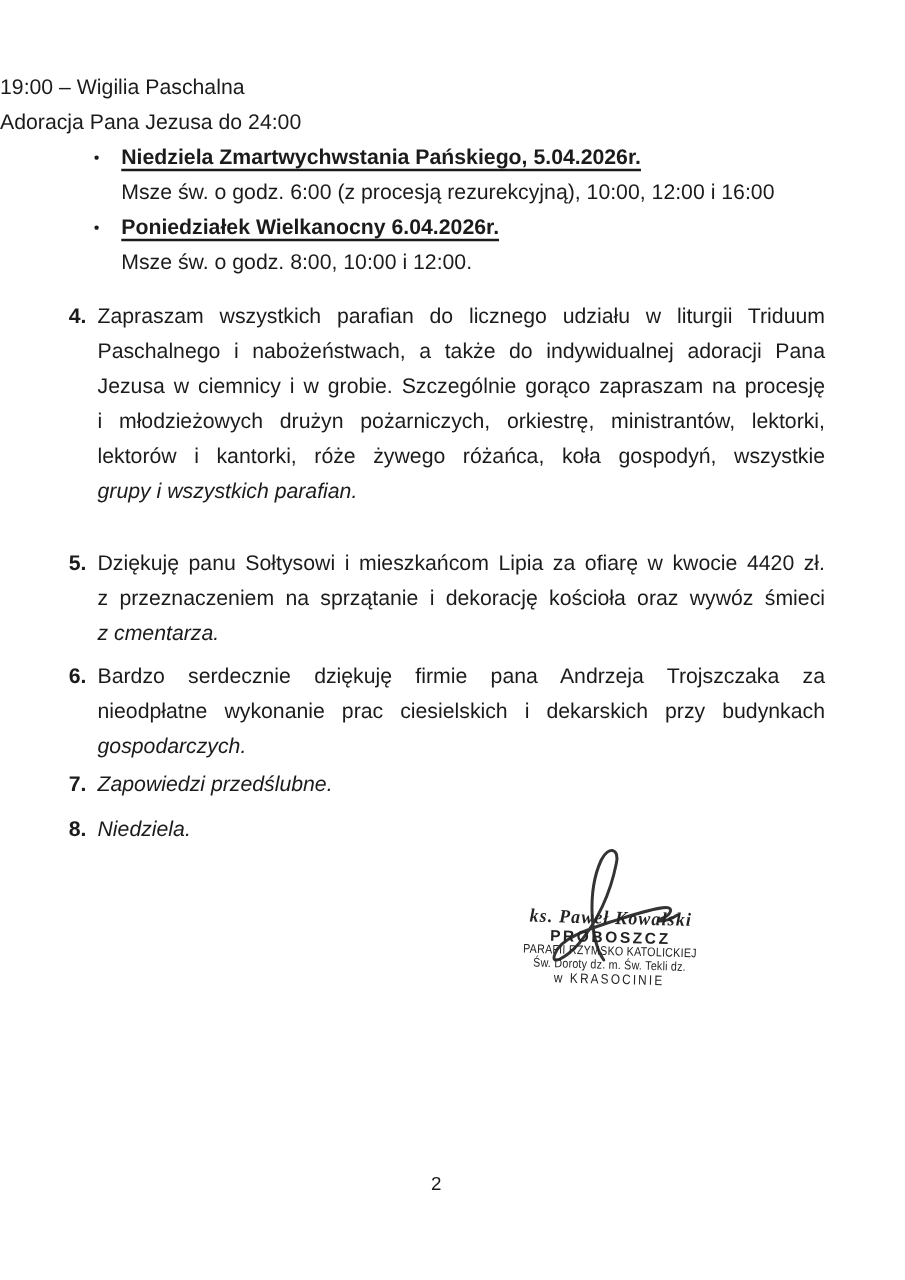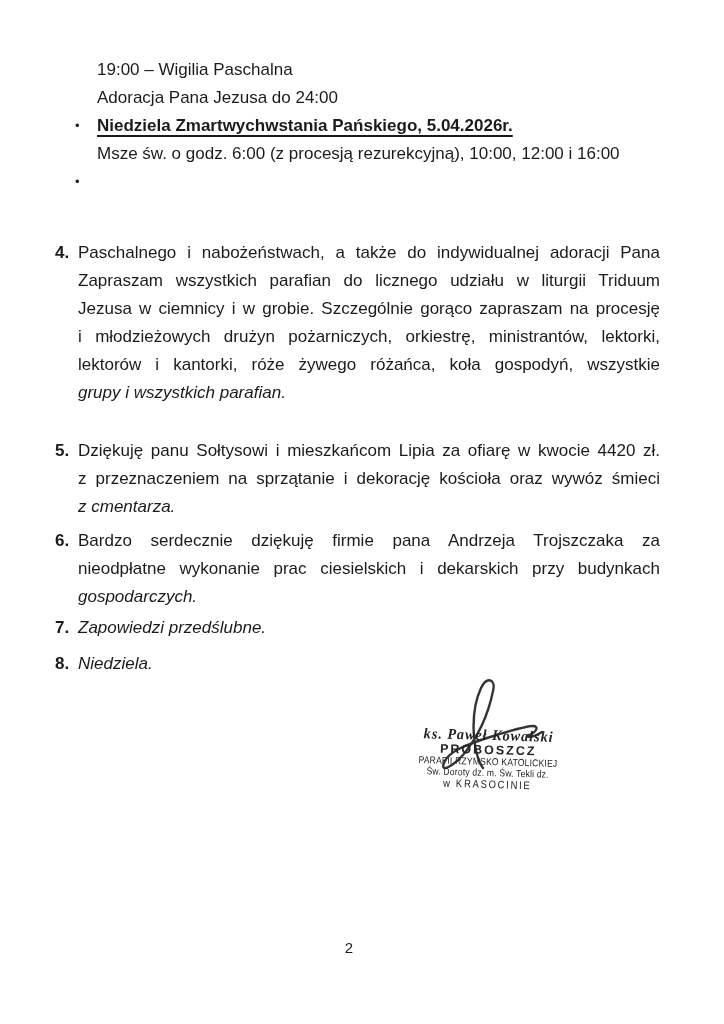--- a/index.html
+++ b/index.html
@@ -3,21 +3,21 @@
 <meta charset="utf-8">
 <style>
   html,body { margin:0; padding:0; background:#fff; }
   .page {
     position:relative; width:724px; height:1024px; background:#ffffff;
     font-family:"Liberation Sans","DejaVu Sans",sans-serif;
     color:#1b1b1b; font-size:17px; line-height:28px; overflow:hidden;
   }
   
   .schedule { position:absolute; top:56px; left:0; width:724px; }
-  .intro-line { margin-left:97px; }
+  .intro-line { }
   .bullet-row { position:relative; }
   .bullet-dot {
     position:absolute; left:75px; top:0; width:16px;
     font-size:13px; line-height:28px; color:#1b1b1b;
   }
   .bullet-body { margin-left:97px; width:560px; }
   .b-title {
     text-decoration:underline; text-decoration-thickness:1.6px;
     text-underline-offset:4px;
     font-weight:bold;
@@ -73,28 +73,32 @@
     <div class="bullet-row">
       <span class="bullet-dot">•</span>
       <div class="bullet-body">
         <div class="b-title">Niedziela Zmartwychwstania Pańskiego, 5.04.2026r.</div>
         <div class="b-detail">Msze św. o godz. 6:00 (z procesją rezurekcyjną), 10:00, 12:00 i 16:00</div>
       </div>
     </div>
 
     <div class="bullet-row">
       <span class="bullet-dot">•</span>
+      <div class="bullet-body">
+        <div class="b-title">Poniedziałek Wielkanocny 6.04.2026r.</div>
+        <div class="b-detail">Msze św. o godz. 8:00, 10:00 i 12:00.</div>
+      </div>
     </div>
   </div>
 
   <div class="item item-4">
     <span class="item-num">4.</span>
     <div class="item-body">
+        <div class="pline">Zapraszam wszystkich parafian do licznego udziału w liturgii Triduum</div>
         <div class="pline">Paschalnego i nabożeństwach, a także do indywidualnej adoracji Pana</div>
-        <div class="pline">Zapraszam wszystkich parafian do licznego udziału w liturgii Triduum</div>
         <div class="pline">Jezusa w ciemnicy i w grobie. Szczególnie gorąco zapraszam na procesję</div>
         <div class="pline">i młodzieżowych drużyn pożarniczych, orkiestrę, ministrantów, lektorki,</div>
         <div class="pline">lektorów i kantorki, róże żywego różańca, koła gospodyń, wszystkie</div>
         <div class="pline pline-last">grupy i wszystkich parafian.</div>
       </div>
   </div>
 
   <div class="item item-5">
     <span class="item-num">5.</span>
     <div class="item-body">

